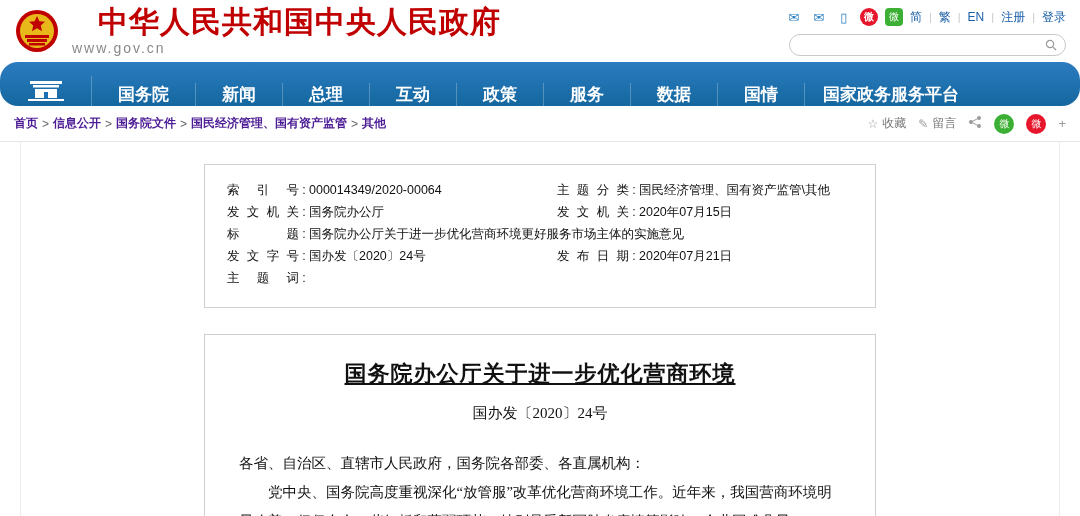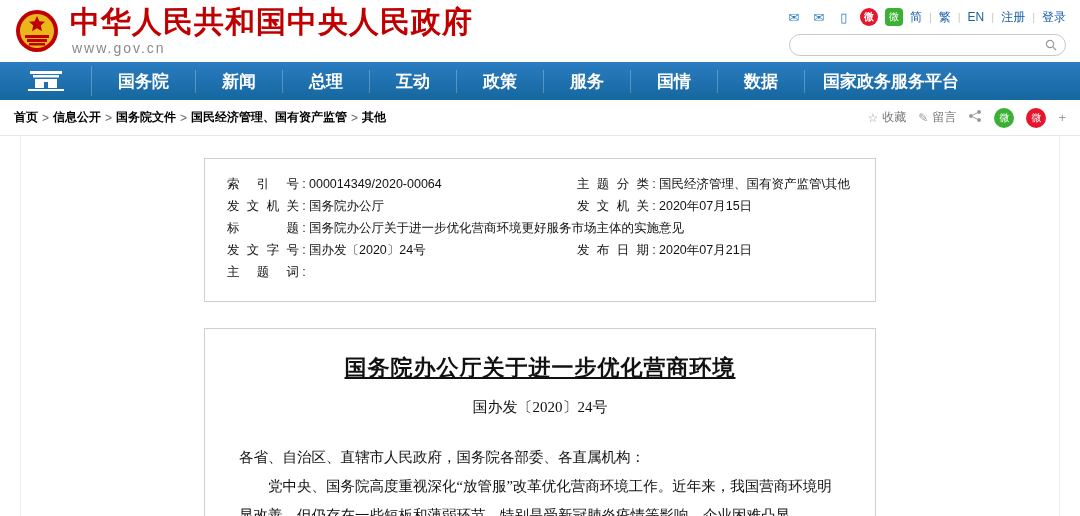--- a/index.html
+++ b/index.html
@@ -34,20 +34,21 @@
     justify-content: center;
   }
   .logo-title {
     font-family: "Liberation Serif", serif;
     font-weight: bold;
     font-size: 30px;
     color: #c00000;
     letter-spacing: 1px;
     line-height: 1.05;
     white-space: nowrap;
+    margin-left: 28px;
   }
   .logo-url {
     font-size: 14px;
     color: #8a8a8a;
     letter-spacing: 2px;
     margin-top: 3px;
     padding-left: 2px;
   }
 
   .header-right {
@@ -117,26 +118,27 @@
     width: 12px; height: 12px;
     color: #9a9a9a;
     font-size: 11px;
     display: inline-flex;
     align-items: center;
     justify-content: center;
   }
 
   
   .nav {
-    height: 38px;
+    height: 44px;
     background: #1a6fb5;
     background: linear-gradient(#2b7cc0, #15679f);
     display: flex;
-    align-items: center;
+    align-items: flex-end;
     color: #fff;
+    border-radius: 18px;
   }
   .nav-home {
     width: 92px;
     display: flex;
     align-items: center;
     justify-content: center;
     border-right: 1px solid rgba(255,255,255,0.25);
   }
   .nav-item {
     flex: 0 0 auto;
@@ -158,21 +160,21 @@
     height: 36px;
     background: #fff;
     border-bottom: 1px solid #e6e6e6;
     display: flex;
     align-items: center;
     padding: 0 14px;
     font-size: 12px;
     color: #333;
   }
   .crumbs { display: flex; align-items: center; gap: 4px; font-weight: bold; }
-  .crumbs a { color: #000000; text-decoration: none; }
+  .crumbs a { color: #4c1d95; text-decoration: none; }
   .crumb-sep { color: #666; font-weight: normal; }
   .crumb-actions {
     margin-left: auto;
     display: flex;
     align-items: center;
     gap: 12px;
     color: #777;
     font-size: 12px;
   }
   .act { display: inline-flex; align-items: center; gap: 4px; cursor: pointer; }
@@ -209,21 +211,20 @@
     width: 672px;
     margin: 0 auto;
     border: 1px solid #cfcfcf;
     padding: 14px 22px 18px 22px;
     font-size: 12.5px;
     color: #1a1a1a;
   }
   .meta-row {
     display: flex;
     line-height: 22px;
-    gap: 20px;
   }
   .meta-cell { display: flex; }
   .meta-cell.left { width: 330px; }
   .meta-label {
     width: 72px;
     text-align: justify;
     text-align-last: justify;
     color: #111;
     flex: 0 0 72px;
   }
@@ -328,22 +329,22 @@
         <rect x="2" y="23" width="36" height="2" fill="#fff"></rect>
       </svg>
     </span>
   </div>
   <div class="nav-item">国务院</div>
   <div class="nav-item">新闻</div>
   <div class="nav-item">总理</div>
   <div class="nav-item">互动</div>
   <div class="nav-item">政策</div>
   <div class="nav-item">服务</div>
+  <div class="nav-item">数据</div>
   <div class="nav-item">国情</div>
-  <div class="nav-item">数据</div>
   <div class="nav-item wide">国家政务服务平台</div>
 </div>
 
 <div class="crumbrow">
   <div class="crumbs">
     <a href="#">首页</a>
     <span class="crumb-sep">&gt;</span>
     <a href="#">信息公开</a>
     <span class="crumb-sep">&gt;</span>
     <a href="#">国务院文件</a>

